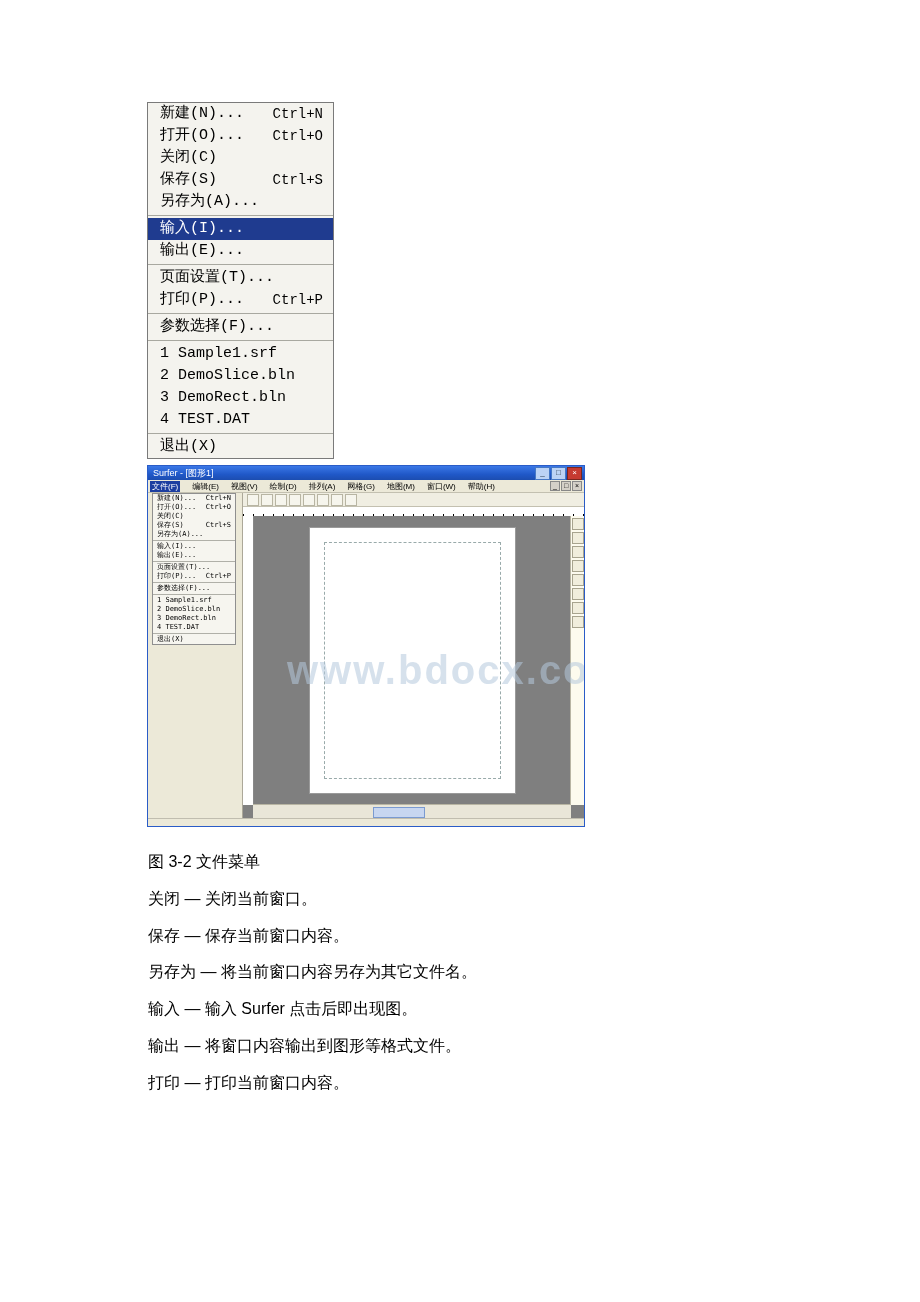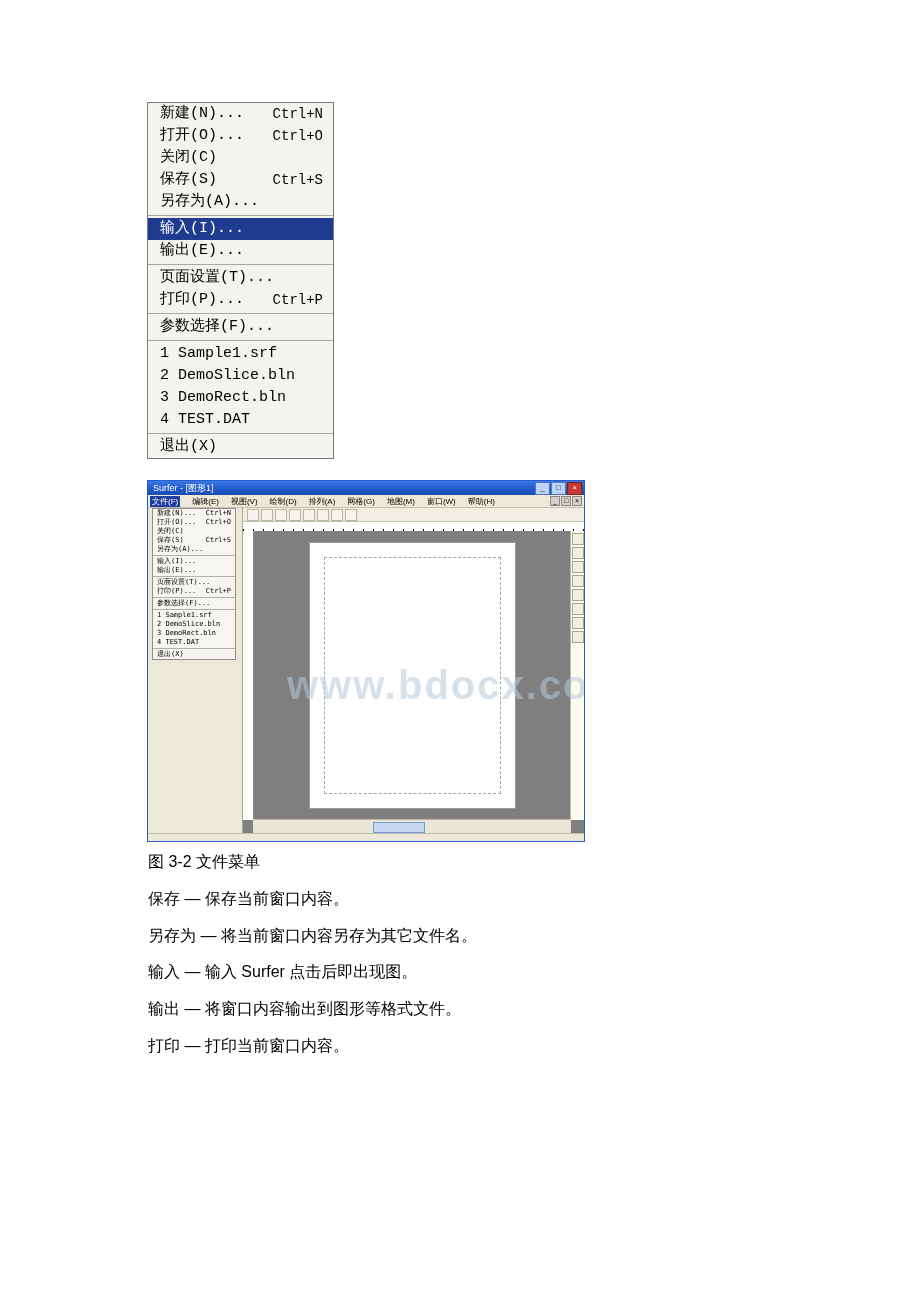--- a/index.html
+++ b/index.html
@@ -41,21 +41,21 @@
     background: #1f3b8f;
     color: #ffffff;
   }
   .menu-closeup .item .lbl { }
   .menu-closeup .item .shortcut { font-family: "Courier New", monospace; font-size: 14px; }
 
   
   .appwin {
     position: absolute;
     left: 147px;
-    top: 480px;
+    top: 465px;
     width: 436px;
     height: 360px;
     border: 1px solid #2a5cc7;
     box-shadow: 0 0 0 1px #6d9cff inset;
     background: #a3a3a3;
     font-family: Tahoma, SimSun, sans-serif;
     font-size: 8px;
     overflow: hidden;
   }
   .titlebar {
@@ -400,20 +400,21 @@
 
         <div class="watermark">www.bdocx.com</div>
       </div>
     </div>
 
     <div class="statusbar"></div>
   </div>
 
   <div class="textblock">
     <p>图 3-2 文件菜单</p>
+    <p>关闭  — 关闭当前窗口。</p>
     <p>保存 — 保存当前窗口内容。</p>
     <p>另存为 — 将当前窗口内容另存为其它文件名。</p>
     <p>输入  — 输入 Surfer 点击后即出现图。</p>
     <p>输出  — 将窗口内容输出到图形等格式文件。</p>
     <p>打印 — 打印当前窗口内容。</p>
   </div>
 
 </div>
 
 </body></html>

